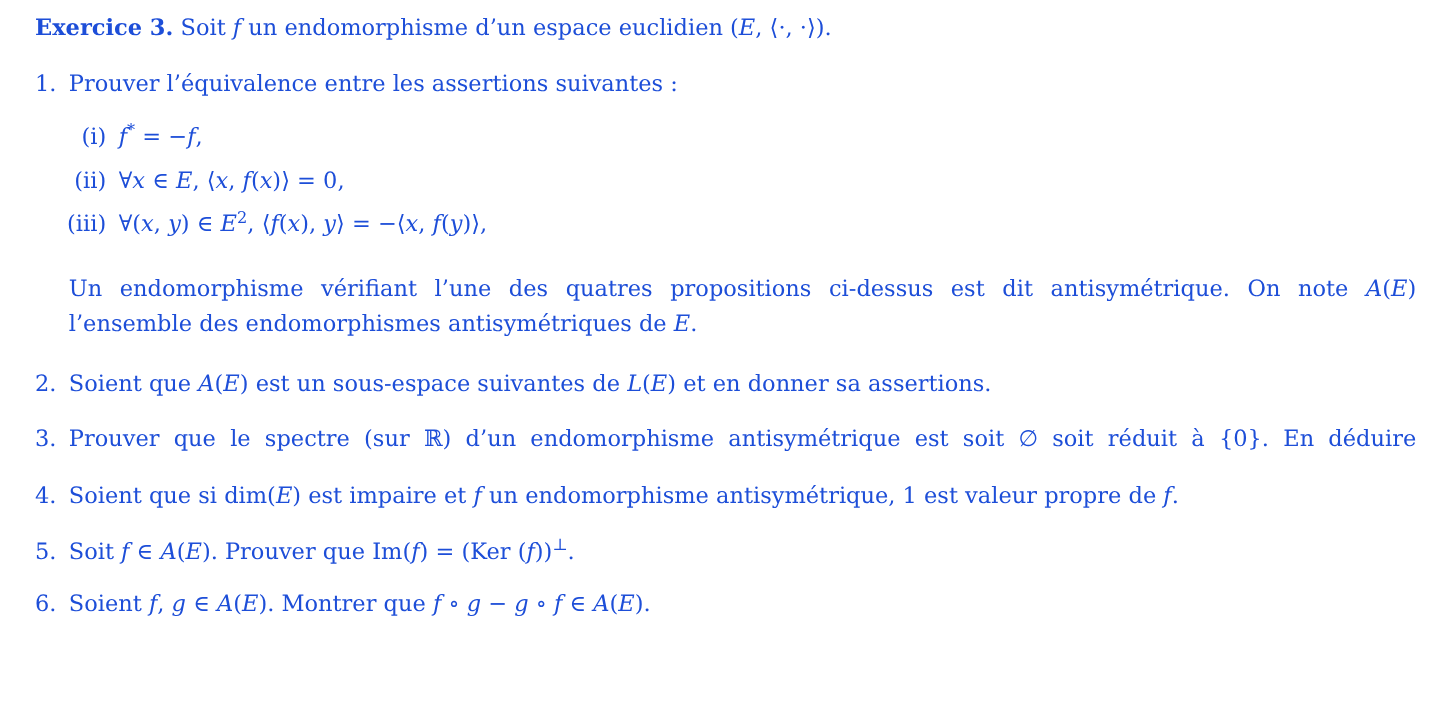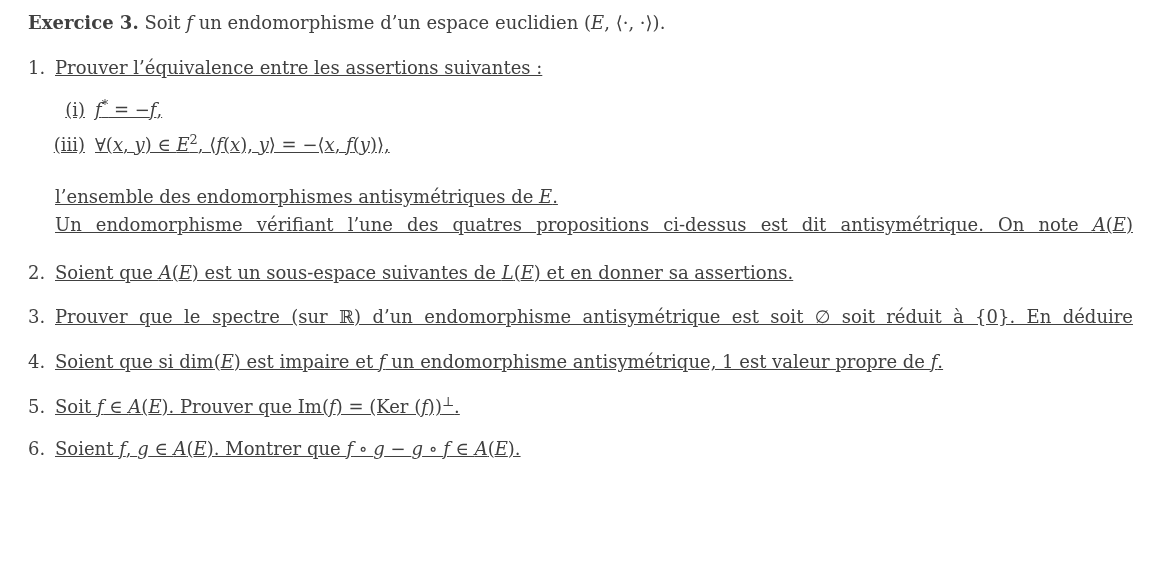--- a/index.html
+++ b/index.html
@@ -2,32 +2,32 @@
 <html><head>
 <meta charset="utf-8">
 <style>
   html, body { margin: 0; padding: 0; background: #ffffff; }
   .page {
     position: relative;
     width: 1163px;
     height: 567px;
     box-sizing: border-box;
     background: #ffffff;
-    color: #404040;
+    color: #1d4ed8;
     font-family: "DejaVu Serif", "Liberation Serif", serif;
     font-size: 18px;
     line-height: 28px;
     padding: 9px 30px 0 28px;
     overflow: hidden;
   }
   .line { white-space: nowrap; }
   .line.just { white-space: normal; text-align: justify; text-align-last: justify; }
   .item { display: flex; }
   .marker { flex: 0 0 27px; }
-  .body { flex: 1; min-width: 0; text-decoration: underline; }
+  .body { flex: 1; min-width: 0; }
   .title-line { margin-bottom: 0; }
   .item-1 { margin-top: 17px; }
   .subitems { margin-top: 14px; }
   .subitem { display: flex; margin-left: -6px; }
   .subitem + .subitem { margin-top: 7px; }
   .submarker { flex: 0 0 46px; text-align: right; padding-right: 10px; box-sizing: border-box; }
   .note { margin-top: 24px; }
   .item-2 { margin-top: 20px; }
   .item-3 { margin-top: 16px; }
   .item-4 { margin-top: 17px; }
@@ -49,27 +49,31 @@
   <div class="item item-1">
     <span class="marker">1.</span>
     <div class="body">
       <div class="line"><span class="seg-r">Prouver l’équivalence entre les assertions suivantes :</span></div>
       <div class="subitems">
         <div class="subitem">
           <span class="submarker">(i)</span>
           <div class="line"><span class="seg-i">f</span><span class="seg-sup">*</span><span class="seg-r"> = −</span><span class="seg-i">f</span><span class="seg-r">,</span></div>
         </div>
         <div class="subitem">
+          <span class="submarker">(ii)</span>
+          <div class="line"><span class="seg-r">∀</span><span class="seg-i">x</span><span class="seg-r"> ∈ </span><span class="seg-i">E</span><span class="seg-r">, ⟨</span><span class="seg-i">x</span><span class="seg-r">, </span><span class="seg-i">f</span><span class="seg-r">(</span><span class="seg-i">x</span><span class="seg-r">)⟩ = 0,</span></div>
+        </div>
+        <div class="subitem">
           <span class="submarker">(iii)</span>
           <div class="line"><span class="seg-r">∀(</span><span class="seg-i">x</span><span class="seg-r">, </span><span class="seg-i">y</span><span class="seg-r">) ∈ </span><span class="seg-i">E</span><span class="seg-sup">2</span><span class="seg-r">, ⟨</span><span class="seg-i">f</span><span class="seg-r">(</span><span class="seg-i">x</span><span class="seg-r">), </span><span class="seg-i">y</span><span class="seg-r">⟩ = −⟨</span><span class="seg-i">x</span><span class="seg-r">, </span><span class="seg-i">f</span><span class="seg-r">(</span><span class="seg-i">y</span><span class="seg-r">)⟩,</span></div>
         </div>
       </div>
       <div class="note">
+        <div class="line just"><span class="seg-r">Un endomorphisme vérifiant l’une des quatres propositions ci-dessus est dit antisymétrique. On note </span><span class="seg-cal">A</span><span class="seg-r">(</span><span class="seg-i">E</span><span class="seg-r">)</span></div>
         <div class="line"><span class="seg-r">l’ensemble des endomorphismes antisymétriques de </span><span class="seg-i">E</span><span class="seg-r">.</span></div>
-        <div class="line just"><span class="seg-r">Un endomorphisme vérifiant l’une des quatres propositions ci-dessus est dit antisymétrique. On note </span><span class="seg-cal">A</span><span class="seg-r">(</span><span class="seg-i">E</span><span class="seg-r">)</span></div>
       </div>
     </div>
   </div>
 
   <div class="item item-2">
     <span class="marker">2.</span>
     <div class="body">
       <div class="line"><span class="seg-r">Soient que </span><span class="seg-cal">A</span><span class="seg-r">(</span><span class="seg-i">E</span><span class="seg-r">) est un sous-espace suivantes de </span><span class="seg-i">L</span><span class="seg-r">(</span><span class="seg-i">E</span><span class="seg-r">) et en donner sa assertions.</span></div>
     </div>
   </div>

